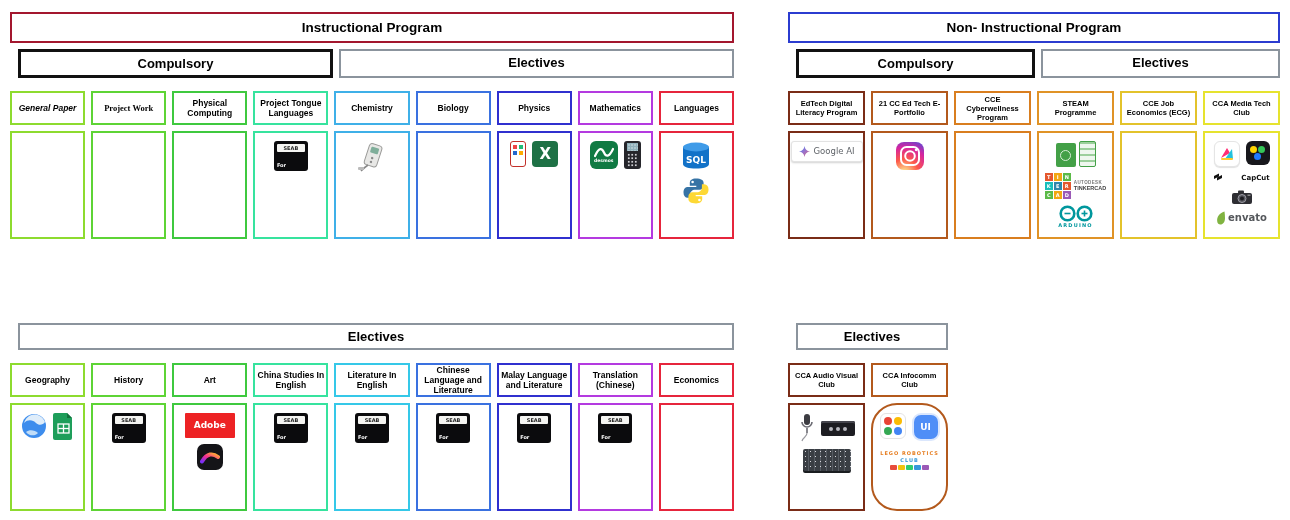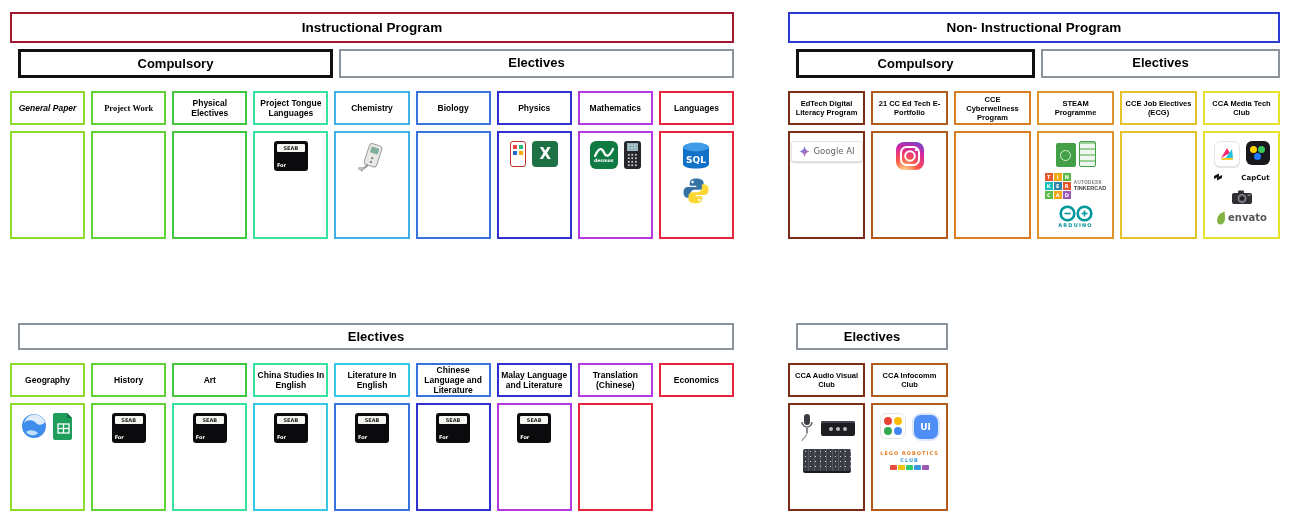--- a/index.html
+++ b/index.html
@@ -75,21 +75,21 @@
       <div class="prow title-row">
         <div class="panel-title" style="border-color: rgb(163, 23, 46); grid-column: span 9;">Instructional Program</div>
       </div>
       <div class="prow group-row">
         <div class="group-header thick" style="border-color: rgb(17, 17, 17); grid-column: span 4;">Compulsory</div>
         <div class="group-header" style="border-color: rgb(139, 148, 157); grid-column: span 5;">Electives</div>
       </div>
       <div class="prow label-row">
         <div class="subject-label" style="border-color: rgb(141, 219, 47); font-style: italic;">General Paper</div>
         <div class="subject-label" style="border-color: rgb(94, 212, 53); font-family: Liberation Serif, serif;">Project Work</div>
-        <div class="subject-label" style="border-color: rgb(63, 201, 63);">Physical Electives</div>
+        <div class="subject-label" style="border-color: rgb(63, 201, 63);">Physical Computing</div>
         <div class="subject-label" style="border-color: rgb(54, 227, 158);">Project Tongue Languages</div>
         <div class="subject-label" style="border-color: rgb(63, 176, 232);">Chemistry</div>
         <div class="subject-label" style="border-color: rgb(58, 113, 224);">Biology</div>
         <div class="subject-label" style="border-color: rgb(48, 48, 207);">Physics</div>
         <div class="subject-label" style="border-color: rgb(180, 58, 224);">Mathematics</div>
         <div class="subject-label" style="border-color: rgb(230, 37, 60);">Languages</div>
       </div>
       <div class="prow content-row">
         <div class="subject-content" style="border-color: rgb(141, 219, 47);"></div>
         <div class="subject-content" style="border-color: rgb(94, 212, 53);"></div>
@@ -175,21 +175,21 @@
       </div>
       <div class="prow group-row">
         <div class="group-header thick" style="border-color: rgb(17, 17, 17); grid-column: span 3;">Compulsory</div>
         <div class="group-header" style="border-color: rgb(139, 148, 157); grid-column: span 3;">Electives</div>
       </div>
       <div class="prow label-row">
         <div class="subject-label" style="border-color: rgb(122, 44, 23);">EdTech Digital Literacy Program</div>
         <div class="subject-label" style="border-color: rgb(179, 89, 28);">21 CC Ed Tech E-Portfolio</div>
         <div class="subject-label" style="border-color: rgb(217, 126, 31);">CCE Cyberwellness Program</div>
         <div class="subject-label" style="border-color: rgb(224, 147, 38);">STEAM Programme</div>
-        <div class="subject-label" style="border-color: rgb(227, 195, 43);">CCE Job Electives (ECG)</div>
+        <div class="subject-label" style="border-color: rgb(227, 195, 43);">CCE Job Economics (ECG)</div>
         <div class="subject-label" style="border-color: rgb(230, 227, 46);">CCA Media Tech Club</div>
       </div>
       <div class="prow content-row">
         <div class="subject-content" style="border-color: rgb(122, 44, 23);">
           <span class="icon">
             <span class="gai">
               <svg width="11" height="11" viewBox="0 0 11 11">
                 <defs>
                   <linearGradient id="gsp1" x1="0" y1="0" x2="1" y2="1">
                     <stop offset="0" stop-color="#4285f4"></stop>
@@ -347,20 +347,39 @@
           </span>
         </div>
         <div class="subject-content" style="border-color: rgb(94, 212, 53);">
           <span class="icon">
             <span class="seab">
               <span class="seab-screen">SEAB</span>
               <span class="seab-for">For</span>
             </span>
           </span>
         </div>
+        <div class="subject-content" style="border-color: rgb(63, 201, 63);">
+          <span class="icon">
+            <span class="adobe">Adobe</span>
+          </span>
+          <span class="icon">
+            <span class="proc">
+              <svg width="20" height="13" viewBox="0 0 20 13">
+                <defs>
+                  <linearGradient id="pc3" x1="0" y1="1" x2="1" y2="0">
+                    <stop offset="0" stop-color="#7b2ff7"></stop>
+                    <stop offset="0.5" stop-color="#f72f8e"></stop>
+                    <stop offset="1" stop-color="#ffb32f"></stop>
+                  </linearGradient>
+                </defs>
+                <path d="M2,10.5 C7,2 13,2 18,6" stroke="url(#pc3)" stroke-width="4" fill="none" stroke-linecap="round"></path>
+              </svg>
+            </span>
+          </span>
+        </div>
         <div class="subject-content" style="border-color: rgb(54, 227, 158);">
           <span class="icon">
             <span class="seab">
               <span class="seab-screen">SEAB</span>
               <span class="seab-for">For</span>
             </span>
           </span>
         </div>
         <div class="subject-content" style="border-color: rgb(53, 200, 232);">
           <span class="icon">
@@ -421,21 +440,21 @@
                 <i></i>
                 <i></i>
                 <i></i>
               </span>
             </span>
           </span>
           <span class="icon">
             <span class="mixer"></span>
           </span>
         </div>
-        <div class="subject-content" style="border-color: rgb(179, 89, 28);">
+        <div class="subject-content" style="border-color: rgb(179, 89, 28); border-radius: 26px;">
           <span class="icon">
             <span class="dapp">
               <i style="background:#e94335"></i>
               <i style="background:#fbbc05"></i>
               <i style="background:#34a853"></i>
               <i style="background:#4285f4"></i>
             </span>
           </span>
           <span class="icon">
             <span class="uiapp">UI</span>

